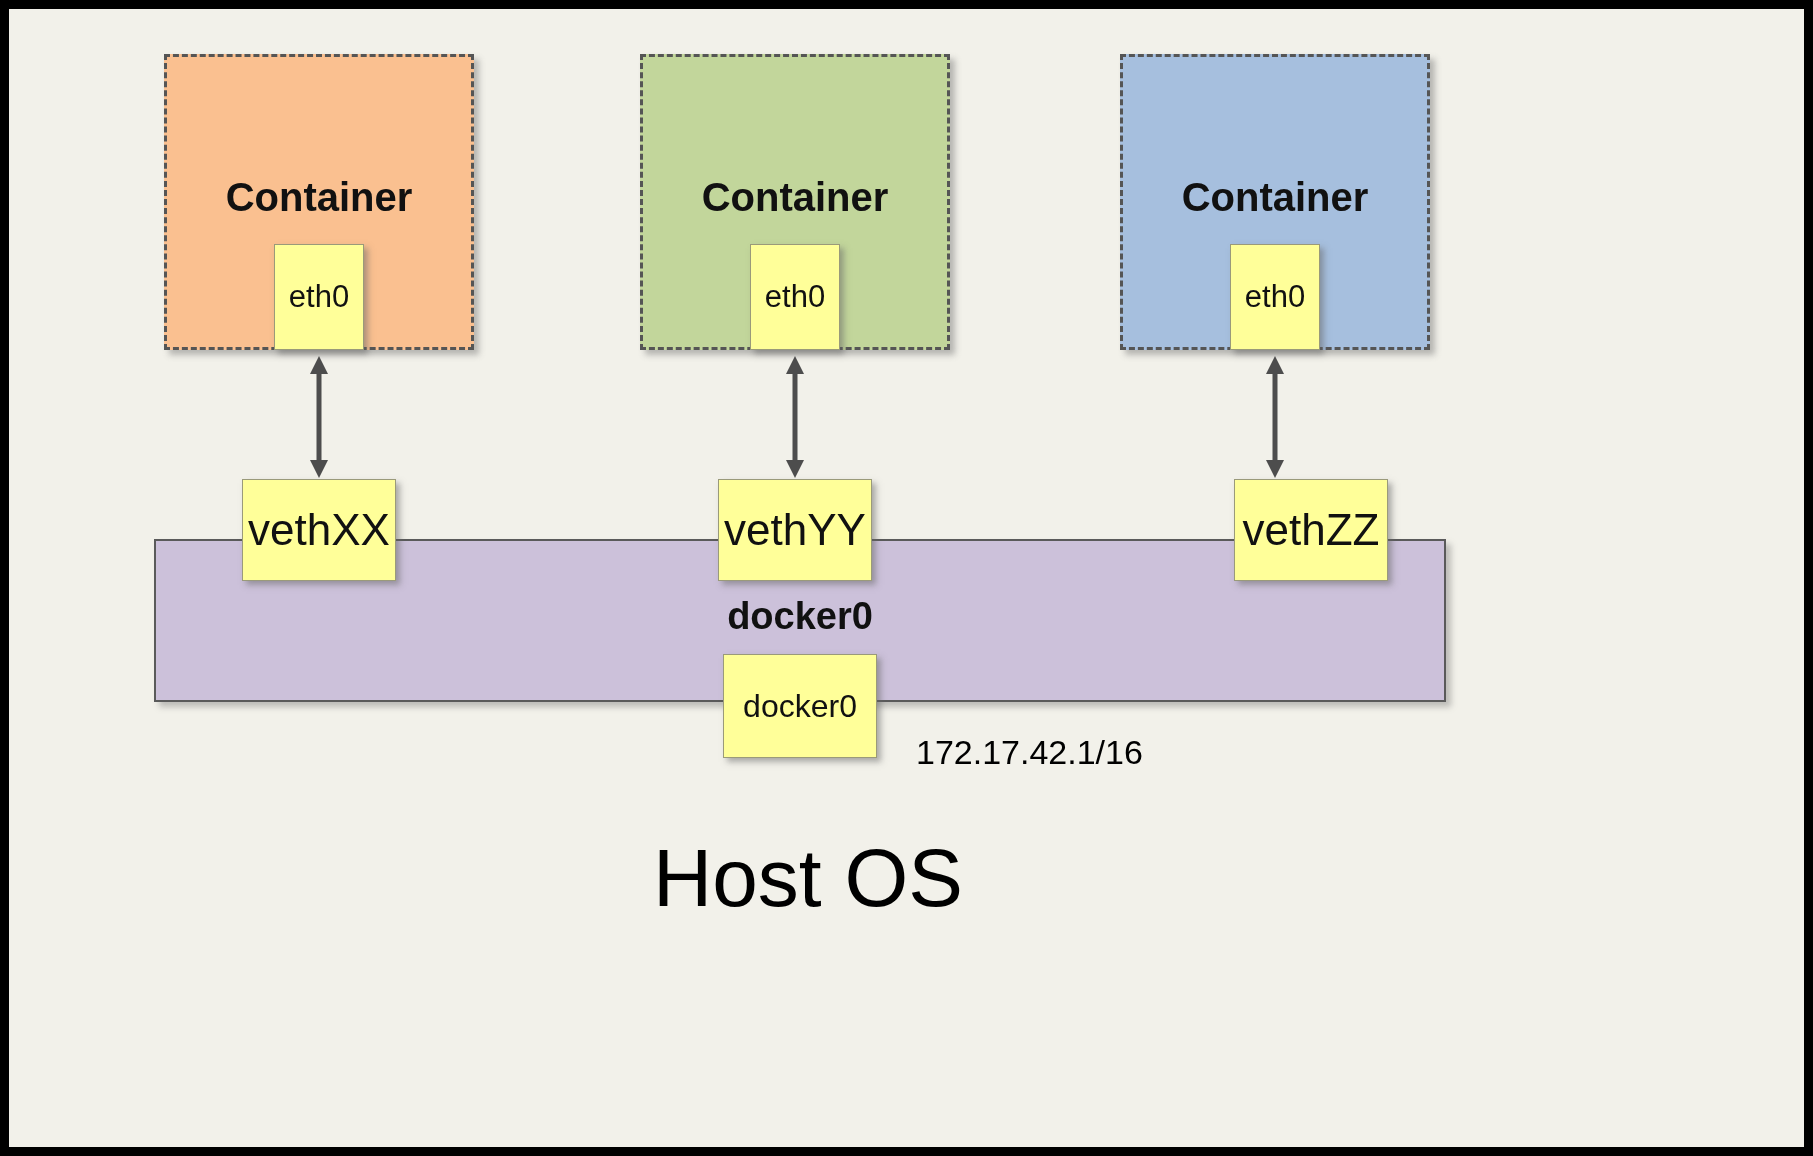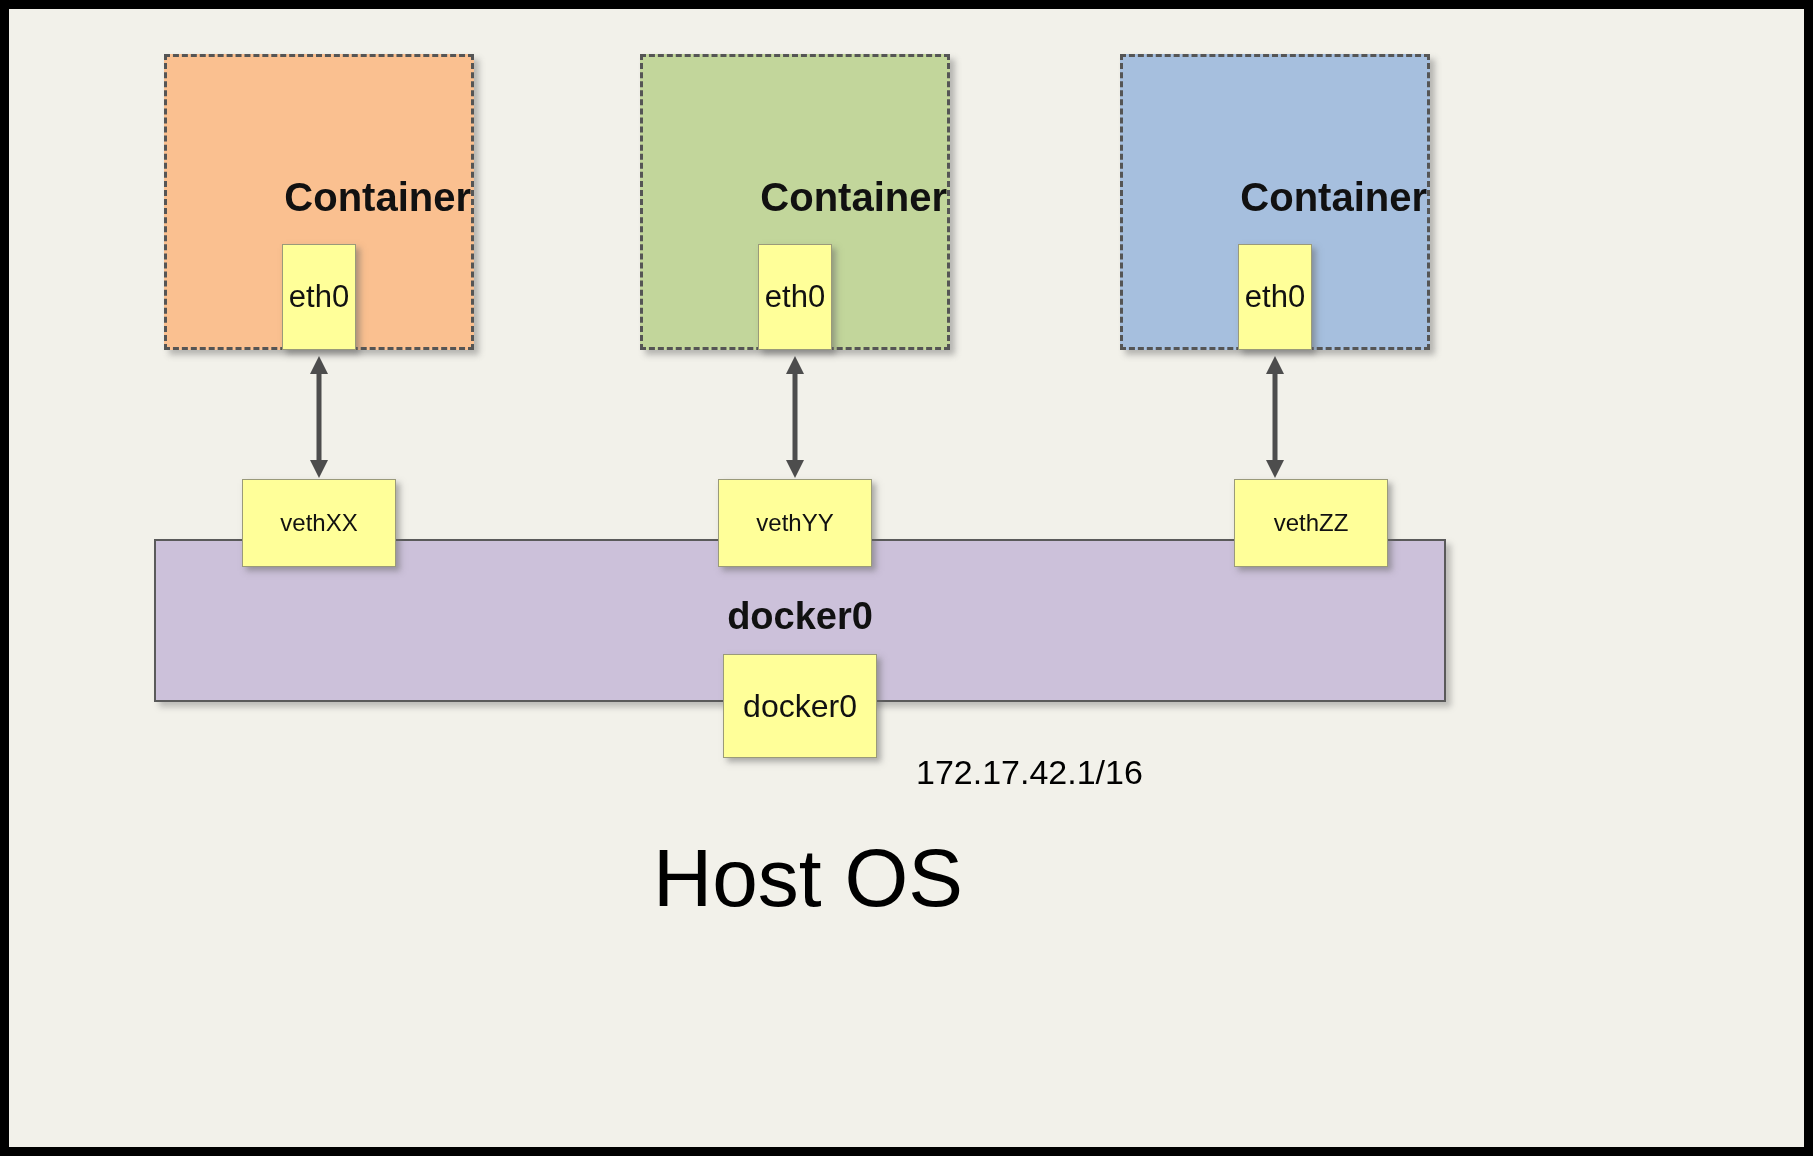--- a/index.html
+++ b/index.html
@@ -28,42 +28,42 @@
     z-index: 1;
   }
   .c1 { left: 155px; }
   .c2 { left: 631px; }
   .c3 { left: 1111px; }
   .container-label {
     position: absolute;
     top: 118px;
     left: 0;
     right: 0;
-    text-align: right;
+    text-align: center;
     font-size: 40px;
     font-weight: bold;
     color: #111;
   }
 
   
   .badge {
     background: #FFFF99;
     border: 1px solid #9a9a7a;
     box-shadow: 4px 4px 6px rgba(100,100,100,0.5);
     display: flex;
     align-items: center;
     justify-content: center;
     color: #111;
   }
   .iface-badge {
     position: absolute;
     bottom: -3px;
     left: 50%;
     transform: translateX(-50%);
-    width: 74px;
+    width: 90px;
     height: 106px;
     font-size: 31px;
     z-index: 2;
   }
 
   
   .arrow {
     position: absolute;
     top: 347px;
     width: 26px;
@@ -72,22 +72,22 @@
   }
   .a1 { left: 297px; }
   .a2 { left: 773px; }
   .a3 { left: 1253px; }
 
   
   .veth-badge {
     position: absolute;
     top: 470px;
     width: 154px;
-    height: 88px;
-    font-size: 24px;
+    height: 102px;
+    font-size: 44px;
     z-index: 3;
   }
   .v1 { left: 233px; }
   .v2 { left: 709px; }
   .v3 { left: 1189px; margin-left: 36px; }
 
   
   .bridge-bar {
     position: absolute;
     left: 145px;
@@ -119,21 +119,20 @@
     font-size: 32px;
     z-index: 3;
   }
   .ip-label {
     position: absolute;
     left: 907px;
     top: 724px;
     font-size: 34px;
     color: #000;
     z-index: 2;
-    margin-top: 20px;
   }
 
   
   .host-label {
     position: absolute;
     left: 644px;
     top: 822px;
     font-size: 82px;
     color: #000;
     z-index: 1;

